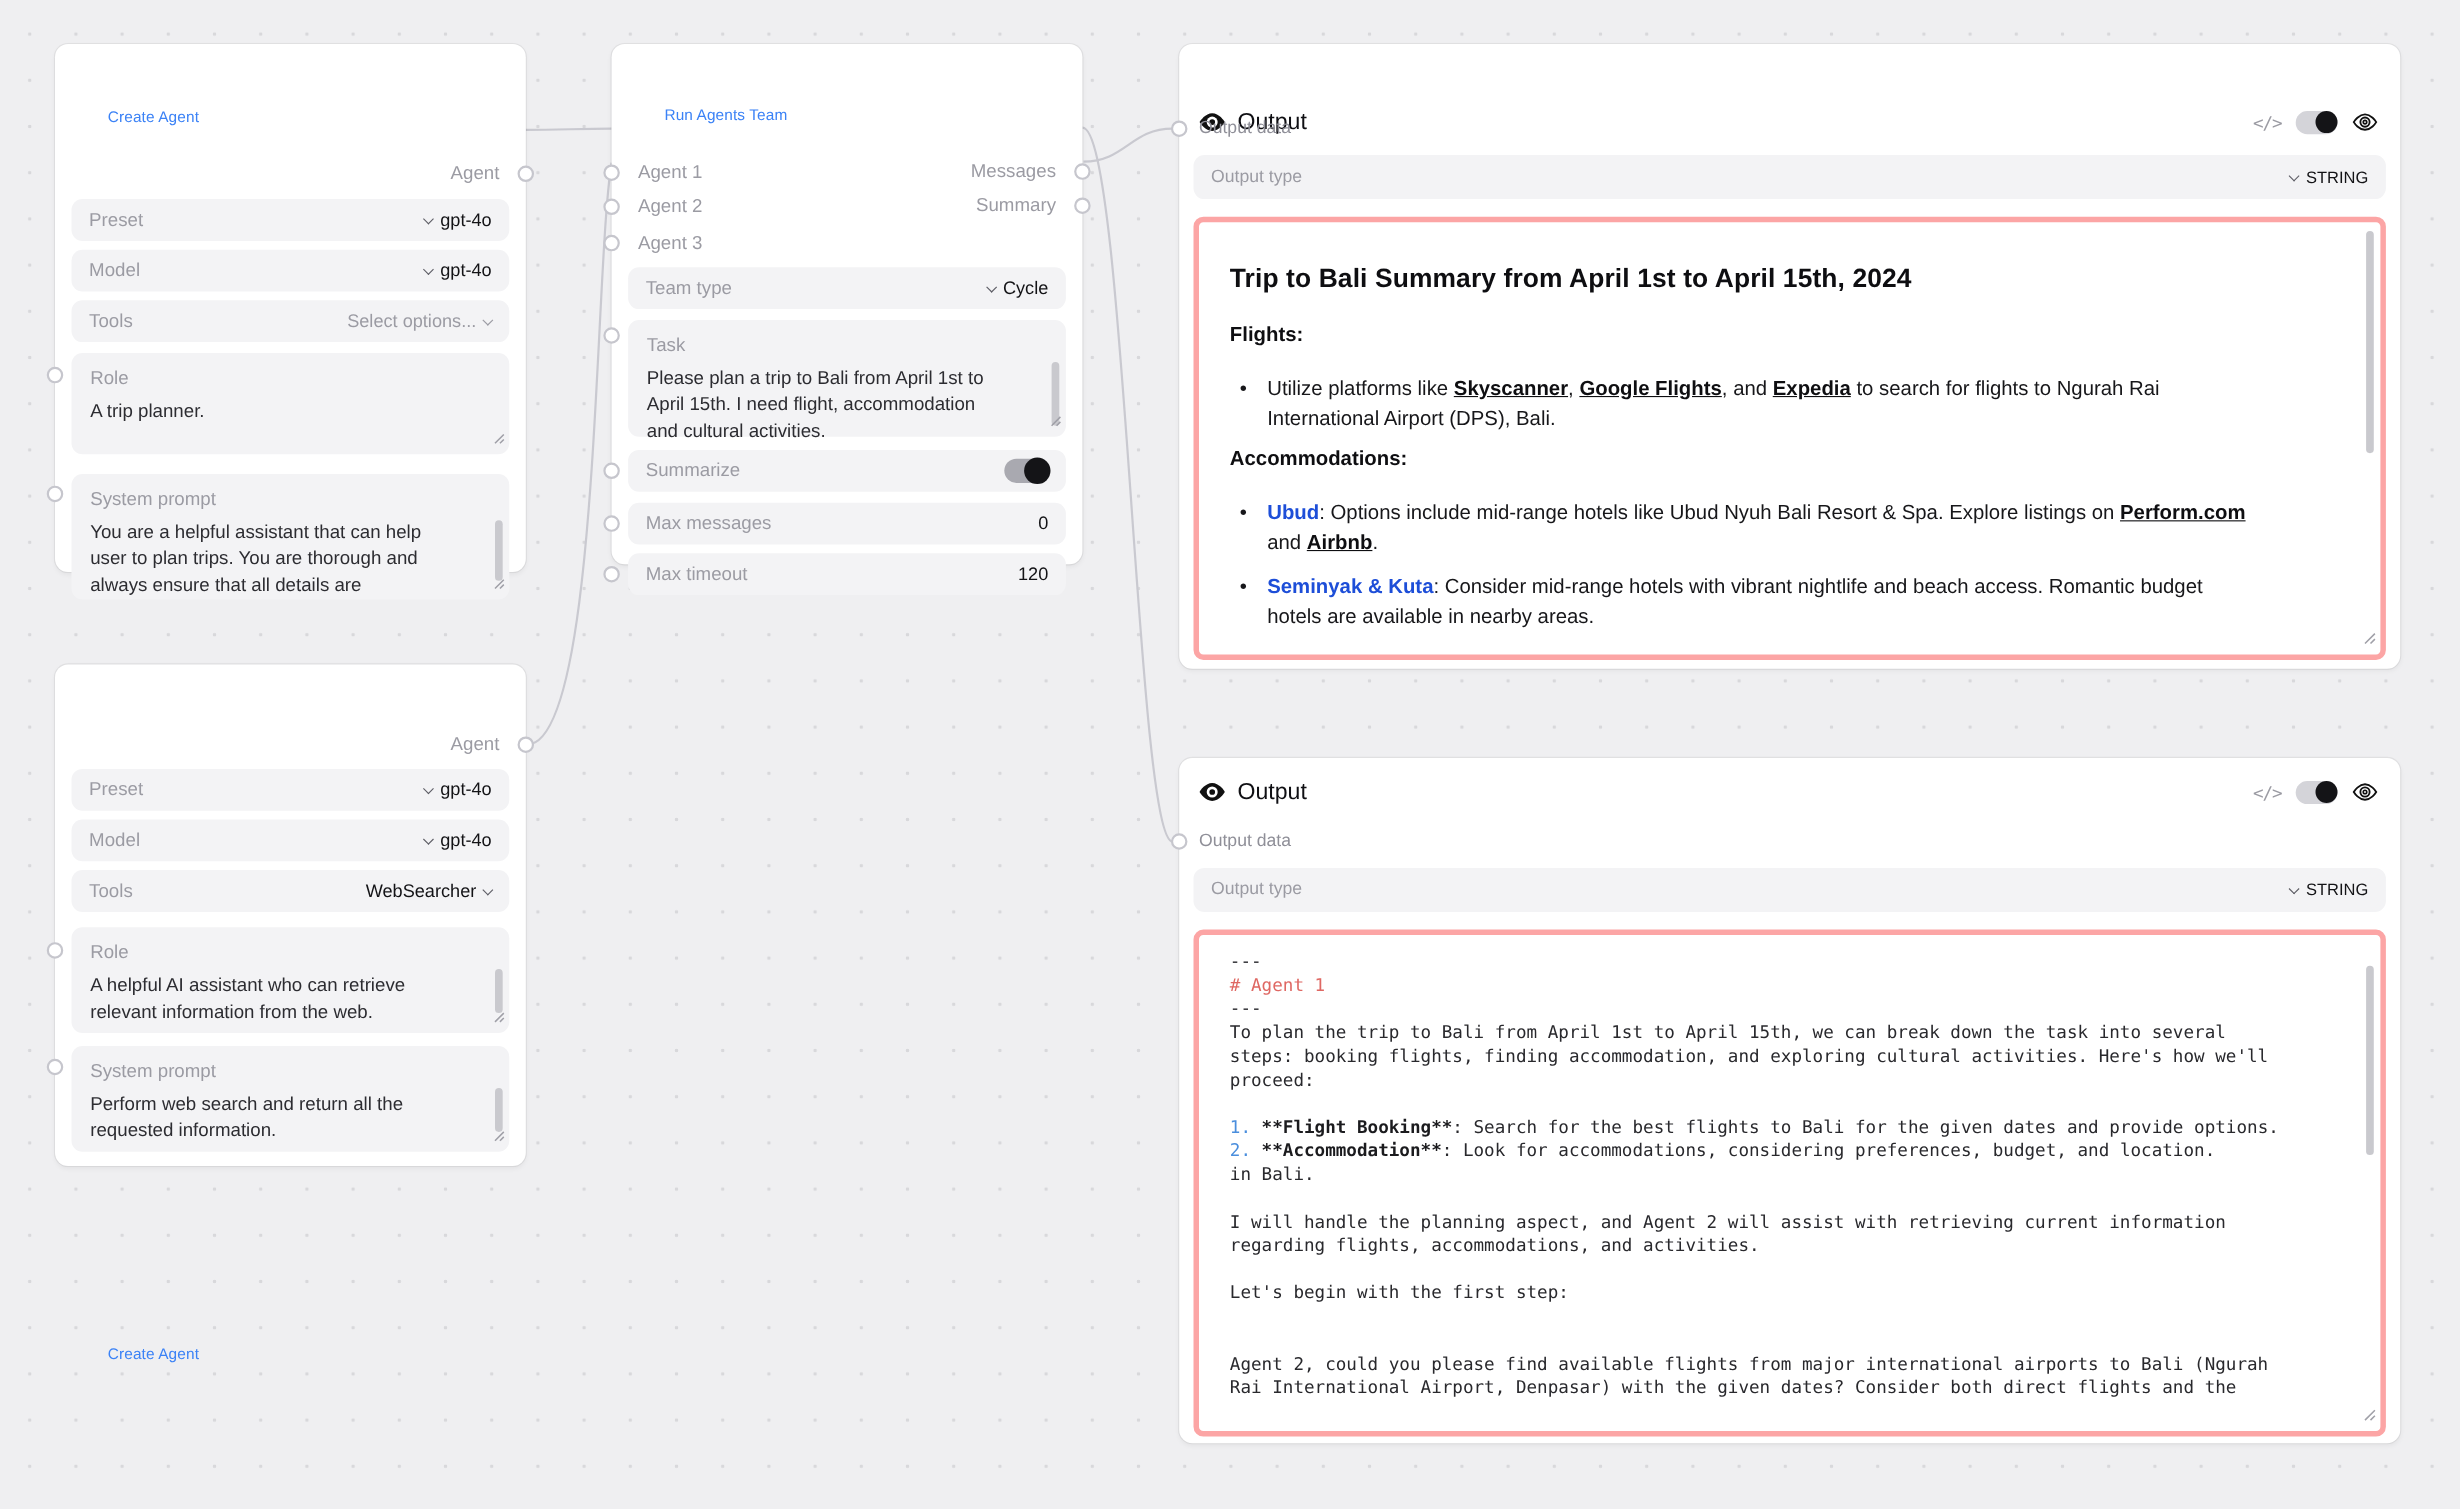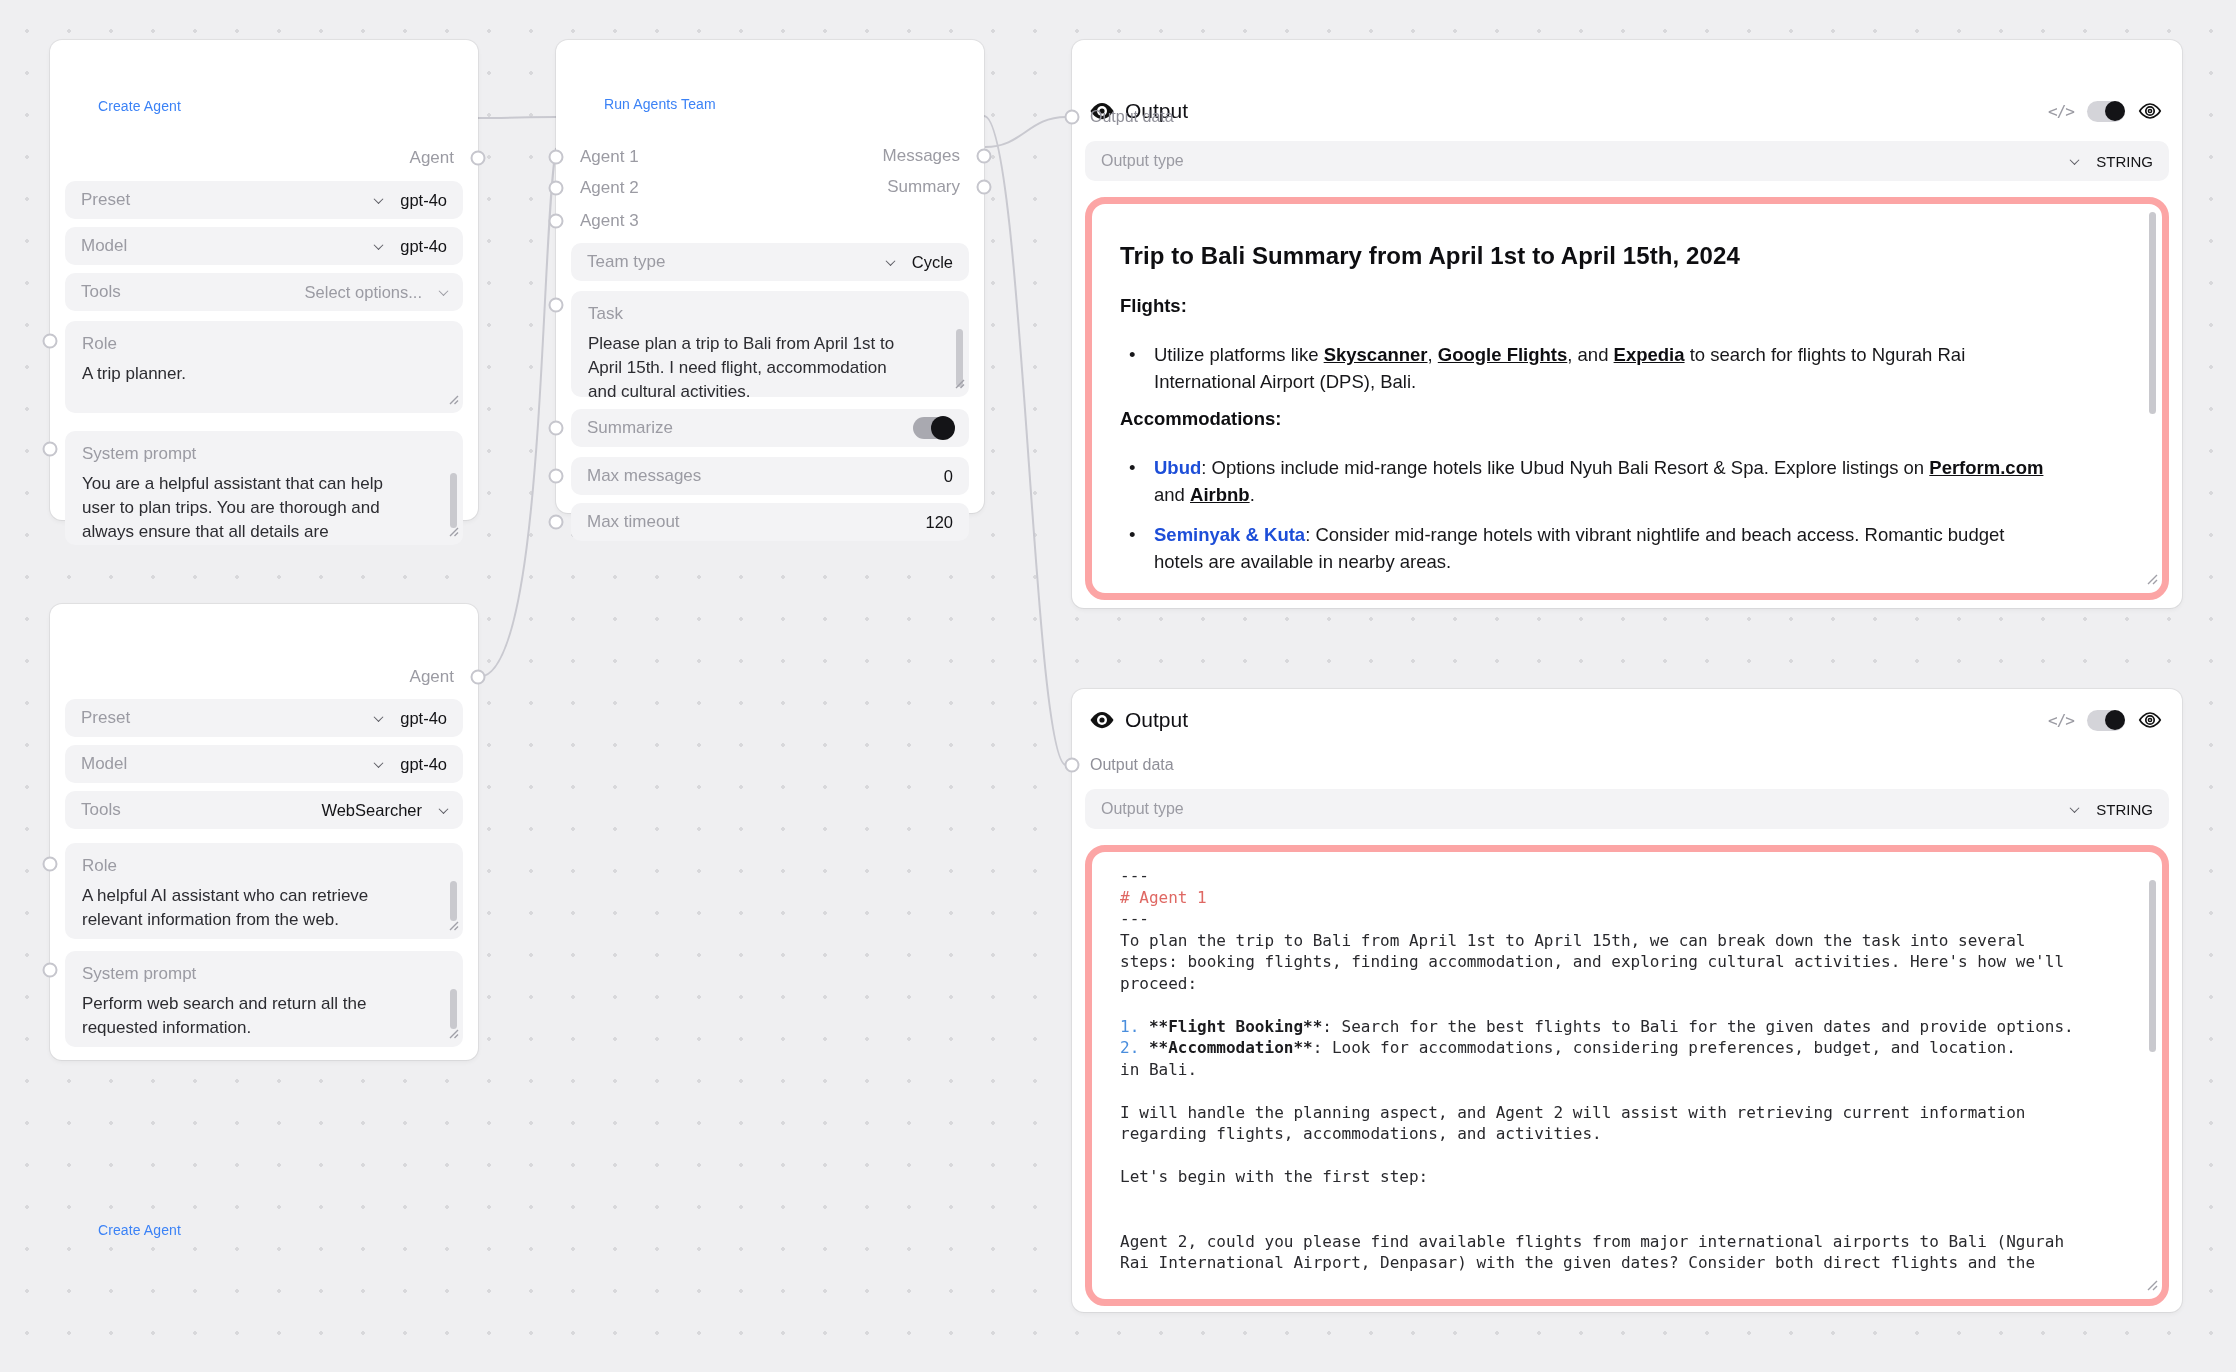--- a/index.html
+++ b/index.html
@@ -21,21 +21,21 @@
     box-shadow:0 0 0 1px rgba(20,20,25,0.06), 0 2px 5px rgba(20,20,25,0.05);
   }
   .node-title { position:absolute; left:48px; font-size:14px; font-weight:500; letter-spacing:.1px; color:#3b82f6; }
   .hdr-title { position:absolute; font-size:21px; font-weight:500; color:#101014; display:flex; align-items:center; gap:10px; }
 
   .row {
     position:absolute; left:15px; right:15px; height:38px; background:#f3f3f5; border-radius:10px;
     display:flex; align-items:center; justify-content:space-between; padding:0 16px;
   }
   .row .lbl { font-size:17px; color:#9b9ba3; }
-  .row .val { font-size:16.5px; font-weight:500; color:#131316; display:flex; align-items:center; gap:18px; }
+  .row .val { font-size:16.5px; font-weight:500; color:#131316; display:flex; align-items:center; gap:7px; }
   .row .val.muted { color:#9b9ba3; font-weight:400; }
   .chev { display:inline-block; width:7px; height:7px; border-right:1.7px solid #5c5c64;
           border-bottom:1.7px solid #5c5c64; transform:rotate(45deg) translate(-1px,-1px); }
   .val.muted .chev { border-color:#9b9ba3; }
 
   .tbox {
     position:absolute; left:15px; right:15px; background:#f3f3f5; border-radius:10px; padding:13px 17px;
   }
   .tbox .lbl { font-size:17px; color:#9b9ba3; display:block; margin-bottom:8px; }
   .tbox .txt { font-size:17px; line-height:24px; color:#2c2c31; max-width:330px; }
@@ -48,22 +48,22 @@
   .port-lbl.right { text-align:right; }
 
   .toggle { position:relative; width:40px; height:22px; border-radius:11px; background:#a9a9b0; }
   .toggle .knob { position:absolute; top:-1px; right:-2px; width:24px; height:24px; border-radius:50%; background:#141417; }
   .toggle.small { width:38px; height:21px; background:#d4d4d9; }
   .toggle.small .knob { top:0.5px; right:0; width:20px; height:20px; }
 
   .hdr-icons { position:absolute; display:flex; align-items:center; gap:13px; }
   .code-ic { font-family:"DejaVu Sans Mono", monospace; font-size:16px; color:#9b9ba3; letter-spacing:-1px; }
 
-  .content-box { position:absolute; left:13px; right:13px; background:#fff; border:7px solid #fca5a5;
-                 border-radius:20px; overflow:hidden; }
+  .content-box { position:absolute; left:13px; right:13px; background:#fff; border:5px solid #fca5a5;
+                 border-radius:9px; overflow:hidden; }
 
   
   .md { padding:38px 28px 20px 28px; }
   .md-h1 { font-size:24px; font-weight:700; color:#0e0e11; margin-bottom:25px; letter-spacing:.1px; }
   .md-h2 { font-size:18.5px; font-weight:700; color:#0e0e11; margin-bottom:24px; }
   .md-li { display:flex; font-size:18.5px; line-height:27px; color:#17171a; margin-bottom:13px; }
   .md-li .md-dot { width:24px; padding-left:9px; flex:0 0 34px; }
   .md-li .md-txt { max-width:900px; }
   .lnk { font-weight:700; text-decoration:underline; color:#0e0e11; }
   .b { font-weight:700; color:#1d4ed8; }

